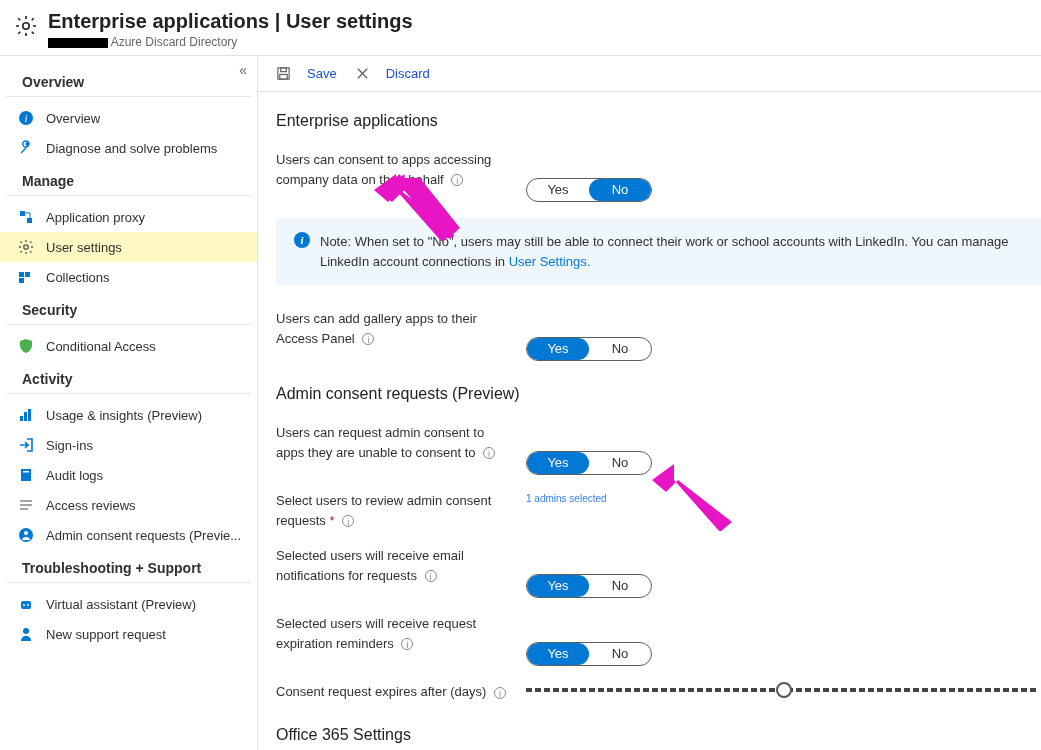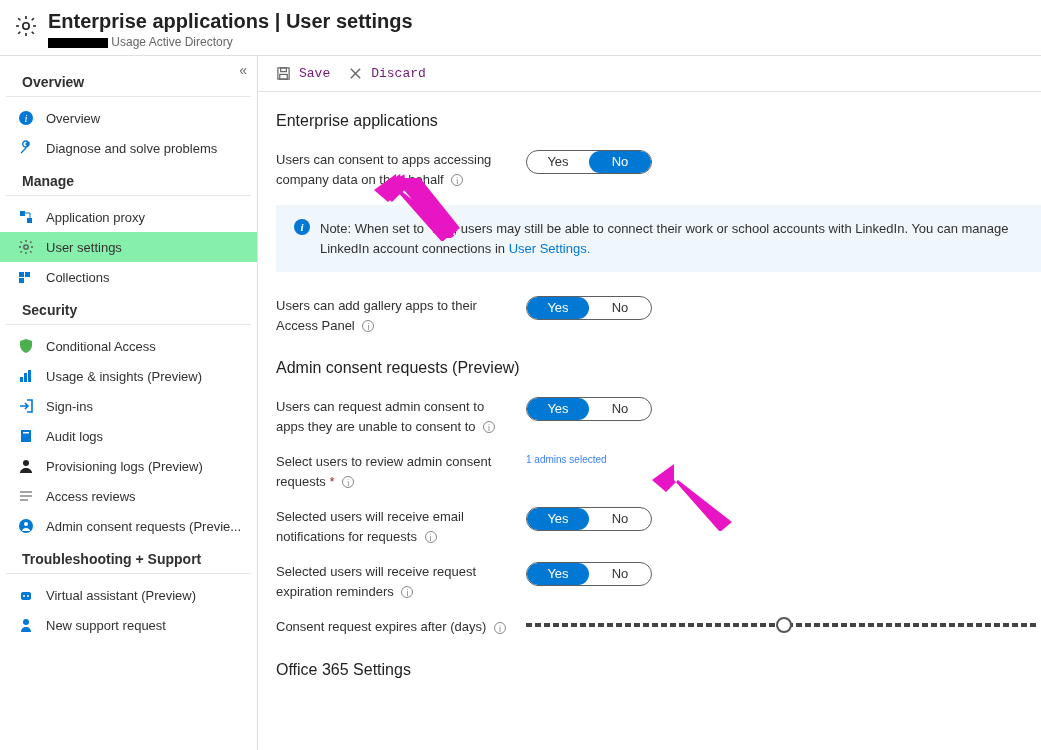--- a/index.html
+++ b/index.html
@@ -10,36 +10,36 @@
 .header-tb h1 { font-size: 20px; font-weight: 600; color: #222; }
 .subtitle { font-size: 12px; color: #666; margin-top: 2px; }
 .subtitle .redact { display: inline-block; width: 60px; height: 10px; background: #000; vertical-align: middle; }
 
 .main { display: flex; height: calc(100% - 50px); }
 
 .sidebar { width: 258px; border-right: 1px solid #e1e1e1; padding: 8px 0; overflow-y: auto; position: relative; }
 .collapse-arrow { position: absolute; top: 6px; right: 10px; color: #666; font-size: 14px; }
 .side-sec { padding: 10px 16px 6px; font-size: 14px; font-weight: 600; border-bottom: 1px solid #e8e8e8; margin: 0 6px 6px; }
 .side-item { display: flex; align-items: center; padding: 7px 18px; cursor: pointer; font-size: 13px; color: #323130; white-space: nowrap; }
-.side-item.active { background: #86efac; }
+.side-item.active { background: #fef9c3; }
 .side-ic { width: 16px; height: 16px; margin-right: 12px; flex: 0 0 16px; display: flex; align-items: center; justify-content: center; }
 
 .content { flex: 1; overflow-y: auto; }
 .toolbar { display: flex; align-items: center; padding: 10px 18px; border-bottom: 1px solid #e1e1e1; gap: 18px; }
-.tool-btn { display: flex; align-items: center; gap: 8px; font-size: 13px; color: #701a75; cursor: pointer; font-family: Liberation Mono, monospace; }
+.tool-btn { display: flex; align-items: center; gap: 16px; font-size: 13px; color: #1d4ed8; cursor: pointer; }
 .tool-btn svg { width: 15px; height: 15px; }
 
 .blade { padding: 20px 0 20px 18px; }
 .sec-head { font-size: 16px; font-weight: 400; margin-bottom: 20px; color: #222; }
 .row { display: flex; align-items: flex-start; margin-bottom: 16px; }
 .row-label { width: 250px; padding-right: 14px; font-size: 13px; line-height: 1.5; color: #323130; }
 .info-ic { display: inline-block; width: 12px; height: 12px; border: 1px solid #888; border-radius: 50%; font-size: 9px; text-align: center; line-height: 12px; color: #888; margin-left: 4px; vertical-align: middle; }
 .req { color: #a4262c; }
 
-.toggle { display: inline-flex; border: 1px solid #605e5c; border-radius: 14px; overflow: hidden; height: 24px; }
+.toggle { display: inline-flex; border: 1px solid #605e5c; border-radius: 14px; overflow: hidden; height: 24px; margin-top: 28px; }
 .toggle span { width: 62px; text-align: center; line-height: 22px; font-size: 13px; cursor: pointer; }
 .toggle .sel { background: #0078d4; color: #fff; border-radius: 12px; margin: 0; }
 .toggle .unsel { color: #323130; }
 
 .note { background: #eff6fc; padding: 14px 18px; margin: 10px 0 24px 0; display: flex; gap: 10px; font-size: 13px; line-height: 1.5; }
 .note-ic { flex: 0 0 16px; width: 16px; height: 16px; background: #0078d4; border-radius: 50%; color: #fff; text-align: center; font-size: 11px; line-height: 16px; font-weight: bold; font-style: italic; font-family: serif; }
 .note a { color: #0078d4; text-decoration: none; }
 
 .link-val { color: #3b82f6; font-size: 10px; padding-top: 2px; }
 
@@ -51,21 +51,21 @@
 </head>
 <body>
 
 <div class="header">
   <svg class="header-icon" viewBox="0 0 24 24" fill="none" stroke="#222" stroke-width="1.6">
       <circle cx="12" cy="12" r="3.2"></circle>
       <path d="M12 2v3M12 19v3M4.2 4.2l2.1 2.1M17.7 17.7l2.1 2.1M2 12h3M19 12h3M4.2 19.8l2.1-2.1M17.7 6.3l2.1-2.1"></path>
     </svg>
   <div class="header-tb">
     <h1>Enterprise applications | User settings</h1>
-    <div class="subtitle"><span class="redact"></span><span> Usage Active Directory</span></div>
+    <div class="subtitle"><span class="redact"></span><span> Azure Discard Directory</span></div>
   </div>
 </div>
 
 <div class="main">
   <div class="sidebar">
     <div class="collapse-arrow">«</div>
 
     <div class="side-sec">Overview</div>
     <div class="side-item">
         <span class="side-ic">
@@ -119,20 +119,21 @@
     <div class="side-sec">Security</div>
     <div class="side-item">
         <span class="side-ic">
           <svg width="16" height="16">
             <path d="M8 1l6 2v4c0 4-3 7-6 8-3-1-6-4-6-8V3z" fill="#4caf50"></path>
           </svg>
         </span>
         <span>Conditional Access</span>
       </div>
 
+    <div class="side-sec">Activity</div>
     <div class="side-item">
         <span class="side-ic">
           <svg width="16" height="16">
             <rect x="2" y="9" width="3" height="5" fill="#0078d4"></rect>
             <rect x="6" y="5" width="3" height="9" fill="#0078d4"></rect>
             <rect x="10" y="2" width="3" height="12" fill="#0078d4"></rect>
           </svg>
         </span>
         <span>Usage &amp; insights (Preview)</span>
       </div>
@@ -145,29 +146,20 @@
         <span>Sign-ins</span>
       </div>
     <div class="side-item">
         <span class="side-ic">
           <svg width="16" height="16">
             <rect x="3" y="2" width="10" height="12" fill="#0078d4"></rect>
             <rect x="5" y="4" width="6" height="1.5" fill="#fff"></rect>
           </svg>
         </span>
         <span>Audit logs</span>
-      </div>
-    <div class="side-item">
-        <span class="side-ic">
-          <svg width="16" height="16">
-            <circle cx="8" cy="5" r="3" fill="#222"></circle>
-            <path d="M2 15c0-3 3-5 6-5s6 2 6 5z" fill="#222"></path>
-          </svg>
-        </span>
-        <span>Provisioning logs (Preview)</span>
       </div>
     <div class="side-item">
         <span class="side-ic">
           <svg width="16" height="16" stroke="#888" stroke-width="1.5">
             <path d="M2 4h12M2 8h12M2 12h8"></path>
           </svg>
         </span>
         <span>Access reviews</span>
       </div>
     <div class="side-item">

